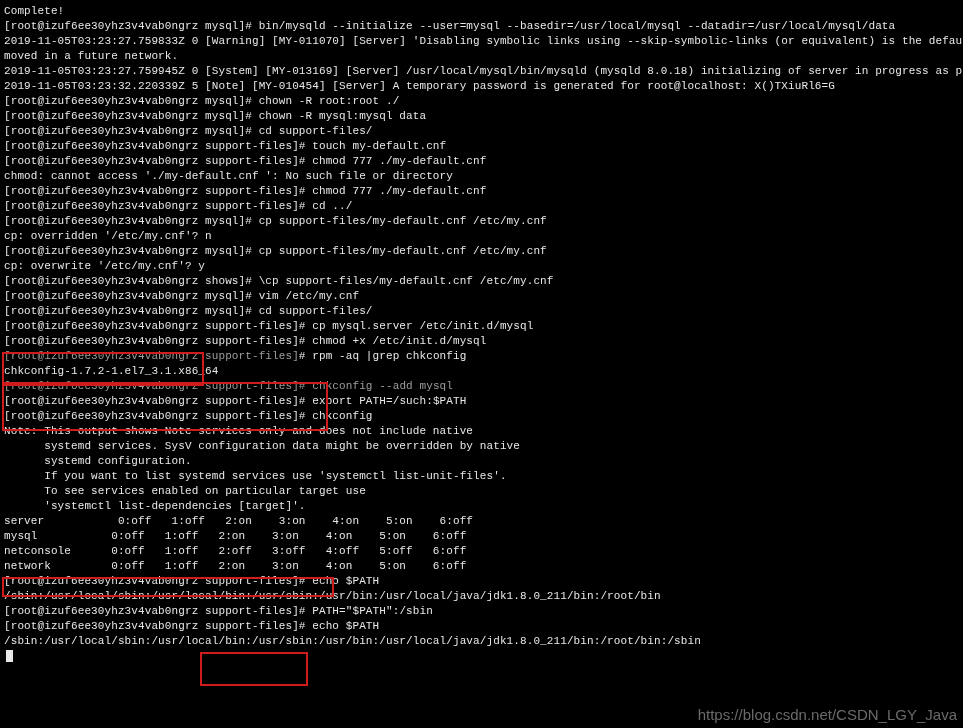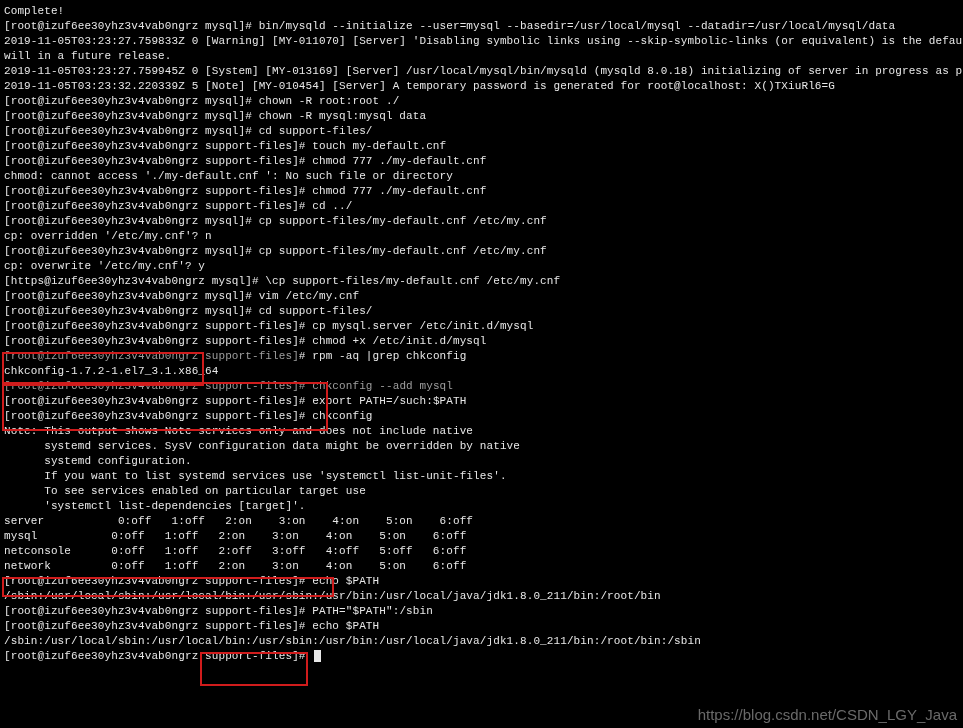--- a/index.html
+++ b/index.html
@@ -45,36 +45,36 @@
     border: 2px solid #d01c1c;
     pointer-events: none;
   }
 </style>
 </head>
 <body>
 
 <div class="line">Complete!</div>
 <div class="line">[root@izuf6ee30yhz3v4vab0ngrz mysql]# bin/mysqld --initialize --user=mysql --basedir=/usr/local/mysql --datadir=/usr/local/mysql/data</div>
 <div class="line">2019-11-05T03:23:27.759833Z 0 [Warning] [MY-011070] [Server] 'Disabling symbolic links using --skip-symbolic-links (or equivalent) is the default. Consider not using this option as it' is deprecated and will be re</div>
-<div class="line">will in a future release.</div>
+<div class="line">moved in a future network.</div>
 <div class="line">2019-11-05T03:23:27.759945Z 0 [System] [MY-013169] [Server] /usr/local/mysql/bin/mysqld (mysqld 8.0.18) initializing of server in progress as process 30149</div>
 <div class="line">2019-11-05T03:23:32.220339Z 5 [Note] [MY-010454] [Server] A temporary password is generated for root@localhost: X()TXiuRl6=G</div>
 <div class="line">[root@izuf6ee30yhz3v4vab0ngrz mysql]# chown -R root:root ./</div>
 <div class="line">[root@izuf6ee30yhz3v4vab0ngrz mysql]# chown -R mysql:mysql data</div>
 <div class="line">[root@izuf6ee30yhz3v4vab0ngrz mysql]# cd support-files/</div>
 <div class="line">[root@izuf6ee30yhz3v4vab0ngrz support-files]# touch my-default.cnf</div>
 <div class="line">[root@izuf6ee30yhz3v4vab0ngrz support-files]# chmod 777 ./my-default.cnf</div>
 <div class="line">chmod: cannot access './my-default.cnf ': No such file or directory</div>
 <div class="line">[root@izuf6ee30yhz3v4vab0ngrz support-files]# chmod 777 ./my-default.cnf</div>
 <div class="line">[root@izuf6ee30yhz3v4vab0ngrz support-files]# cd ../</div>
 <div class="line">[root@izuf6ee30yhz3v4vab0ngrz mysql]# cp support-files/my-default.cnf /etc/my.cnf</div>
 <div class="line">cp: overridden '/etc/my.cnf'? n</div>
 <div class="line">[root@izuf6ee30yhz3v4vab0ngrz mysql]# cp support-files/my-default.cnf /etc/my.cnf</div>
 <div class="line">cp: overwrite '/etc/my.cnf'? y</div>
-<div class="line">[https@izuf6ee30yhz3v4vab0ngrz mysql]# \cp support-files/my-default.cnf /etc/my.cnf</div>
+<div class="line">[root@izuf6ee30yhz3v4vab0ngrz shows]# \cp support-files/my-default.cnf /etc/my.cnf</div>
 <div class="line">[root@izuf6ee30yhz3v4vab0ngrz mysql]# vim /etc/my.cnf</div>
 <div class="line">[root@izuf6ee30yhz3v4vab0ngrz mysql]# cd support-files/</div>
 <div class="line">[root@izuf6ee30yhz3v4vab0ngrz support-files]# cp mysql.server /etc/init.d/mysql</div>
 <div class="line">[root@izuf6ee30yhz3v4vab0ngrz support-files]# chmod +x /etc/init.d/mysql</div>
 <div class="line"><span class="grey">[root@izuf6ee30yhz3v4vab0ngrz support-files]</span><span># rpm -aq |grep chkconfig</span></div>
 <div class="line"><span>chkconfig</span><span>-1.7.2-1.el7_3.1.x86_64</span></div>
 <div class="line"><span class="grey">[root@izuf6ee30yhz3v4vab0ngrz support-files]</span><span class="grey"># chkconfig --add mysql</span></div>
 <div class="line"><span>[root@izuf6ee30yhz3v4vab0ngrz support-files]</span><span># export PATH=/such:$PATH</span></div>
 <div class="line"><span>[root@izuf6ee30yhz3v4vab0ngrz support-files]</span><span># chkconfig</span></div>
 <div class="line"></div>
@@ -88,20 +88,20 @@
 <div class="line"></div>
 <div class="line">server           0:off   1:off   2:on    3:on    4:on    5:on    6:off</div>
 <div class="line">mysql           0:off   1:off   2:on    3:on    4:on    5:on    6:off</div>
 <div class="line">netconsole      0:off   1:off   2:off   3:off   4:off   5:off   6:off</div>
 <div class="line">network         0:off   1:off   2:on    3:on    4:on    5:on    6:off</div>
 <div class="line">[root@izuf6ee30yhz3v4vab0ngrz support-files]# echo $PATH</div>
 <div class="line">/sbin:/usr/local/sbin:/usr/local/bin:/usr/sbin:/usr/bin:/usr/local/java/jdk1.8.0_211/bin:/root/bin</div>
 <div class="line"><span>[root@izuf6ee30yhz3v4vab0ngrz support-files]</span><span># PATH="$PATH":/sbin</span></div>
 <div class="line"><span>[root@izuf6ee30yhz3v4vab0ngrz support-files]</span><span># echo $PATH</span></div>
 <div class="line">/sbin:/usr/local/sbin:/usr/local/bin:/usr/sbin:/usr/bin:/usr/local/java/jdk1.8.0_211/bin:/root/bin:/sbin</div>
-<div class="line"><span>[root@izuf6ee30yhz3v4vab0ngrz support-files]# </span><span class="cursor"></span></div>
+<div class="line"><span class="cursor"></span></div>
 
 <div class="abs" style="left:2px; top:352px; width:198px; height:30px;"></div>
 <div class="abs" style="left:2px; top:382px; width:322px; height:45px;"></div>
 <div class="abs" style="left:2px; top:577px; width:328px; height:16px;"></div>
 <div class="abs" style="left:200px; top:652px; width:104px; height:30px;"></div>
 
 <div class="watermark">https://blog.csdn.net/CSDN_LGY_Java</div>
 
 </body></html>

